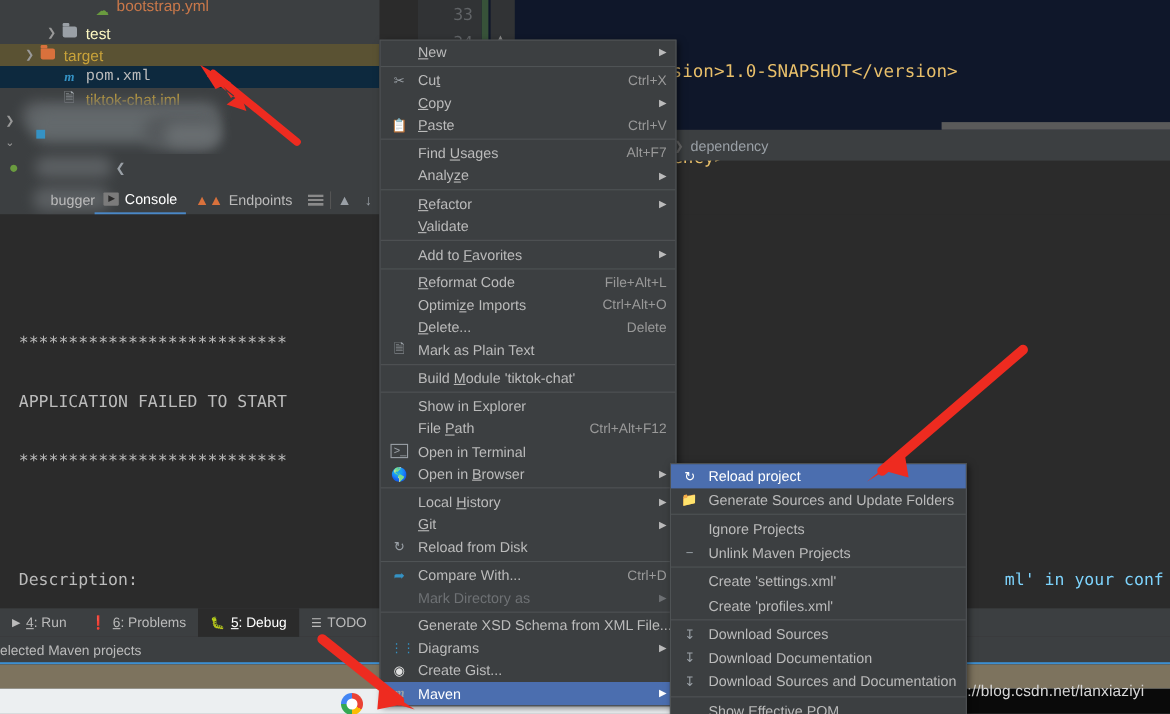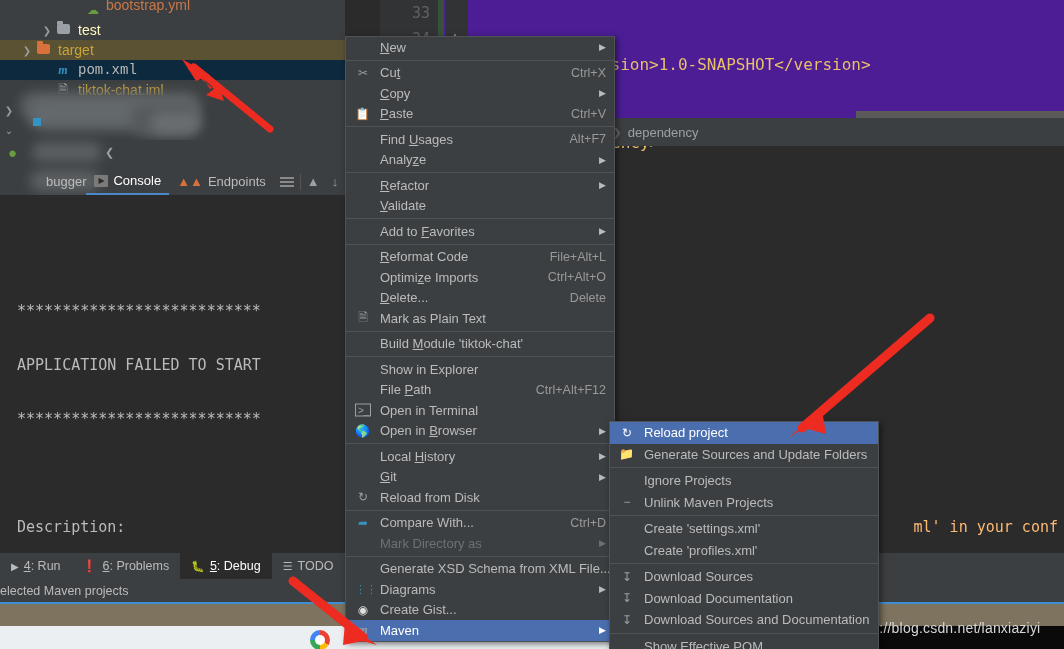--- a/index.html
+++ b/index.html
@@ -7,21 +7,21 @@
     width: 1064px; height: 649px;
     background: #2b2b2b;
     font-family: "Liberation Sans", sans-serif;
     overflow: hidden;
   }
   #root { position: relative; width: 1064px; height: 649px; overflow: hidden; }
 
   
   #editor-pane {
     position: absolute; left: 380px; top: 0; width: 684px; height: 120px;
-    background: #4c1d95;
+    background: #0f172a;
   }
   #editor-gutter {
     position: absolute; left: 0; top: 0; width: 58px; height: 120px;
     background: #313335;
     color: #606366; text-align: right; padding-right: 8px;
     font-family: "DejaVu Sans Mono", monospace; font-size: 15px; line-height: 26px;
   }
   .vcs-mark { position:absolute; left:58px; width:6px; background:#375239; }
   #editor-fold {
     position: absolute; left: 66px; top: 0; width: 22px; height: 120px; background:#313335;
@@ -260,21 +260,21 @@
 <div><span>Description:</span></div>
 
 
 
 
 
 
 
     </div>
     
-    <div style="position:absolute;right:6px;top:319px;color:#fdba74;">ml' in your conf</div>
+    <div style="position:absolute;right:6px;top:319px;color:#7dd3fc;">ml' in your conf</div>
   </div>
 
   <div id="bottom-tabs">
     <div class="btab">
       <span style="color:#bbb;font-size:10px;">▶</span>
       <span><u>4</u>: <span>Run</span></span>
     </div>
     <div class="btab">
       <span style="color:#c9c9c9;font-size:12px;">❗</span>
       <span><u>6</u>: <span>Problems</span></span>

